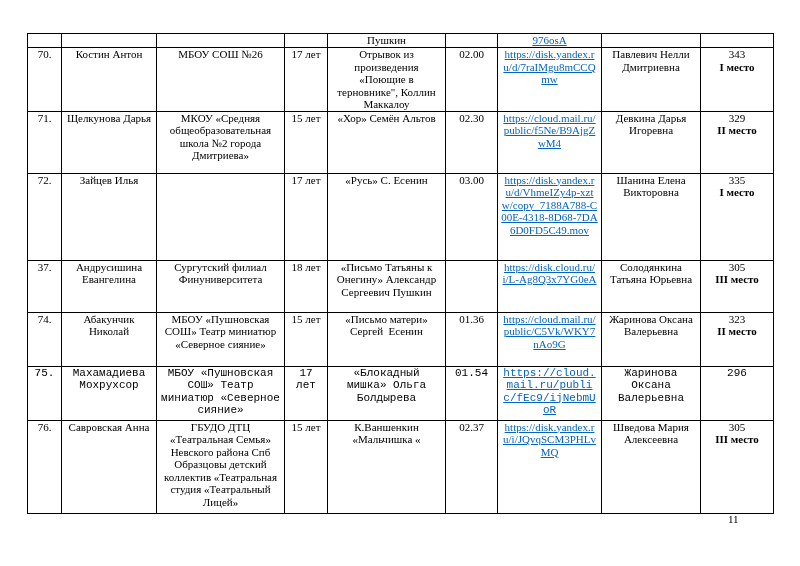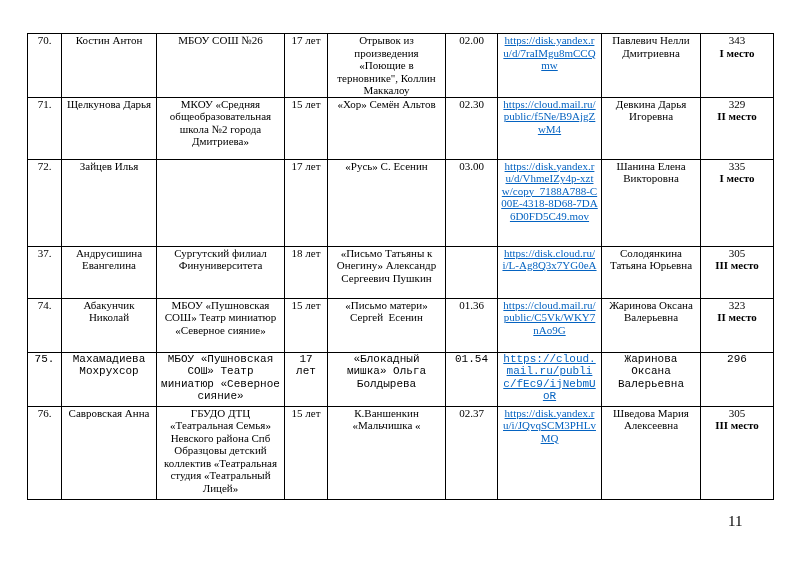--- a/index.html
+++ b/index.html
@@ -37,41 +37,52 @@
   .link {
     color: #0563C1;
     text-decoration: underline;
     cursor: pointer;
   }
   .place { font-weight: bold; }
   .page-number {
     position: absolute;
     left: 728px;
     top: 513px;
-    font-size: 15px;
+    font-size: 11px;
     color: #000000;
   }
 </style>
 </head>
 <body>
 
 <div class="page">
   <table class="results-table">
     <colgroup>
       <col style="width:34px">
       <col style="width:95px">
       <col style="width:128px">
       <col style="width:43px">
       <col style="width:118px">
       <col style="width:52px">
       <col style="width:104px">
       <col style="width:99px">
       <col style="width:73px">
     </colgroup>
     <tbody id="table-body">
+        <tr style="height: 14px;">
+          <td></td>
+          <td></td>
+          <td></td>
+          <td></td>
+          <td>Пушкин</td>
+          <td></td>
+          <td class="link-td"><span class="link">976osA</span></td>
+          <td></td>
+          <td></td>
+        </tr>
         <tr style="height: 63px;">
           <td>70.</td>
           <td>Костин Антон</td>
           <td>МБОУ СОШ №26</td>
           <td>17 лет</td>
           <td>Отрывок из произведения «Поющие в терновнике", Коллин Маккалоу</td>
           <td>02.00</td>
           <td class="link-td"><span class="link">https://disk.yandex.ru/d/7raIMgu8mCCQmw</span></td>
           <td>Павлевич Нелли Дмитриевна</td>
           <td>

